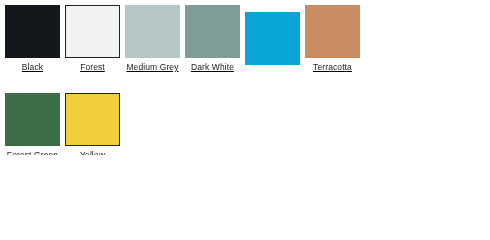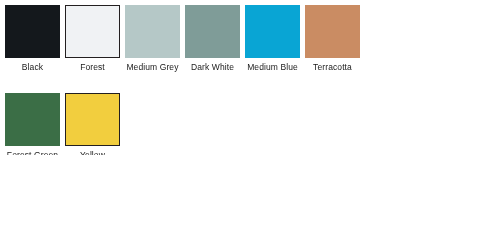--- a/index.html
+++ b/index.html
@@ -18,20 +18,21 @@
     position: relative;
     width: 490px;
     height: 155px;
     box-sizing: border-box;
     padding: 5px 0 0 5px;
   }
   .swatch-row {
     display: flex;
     flex-direction: row;
     align-items: center;
+    text-decoration: underline;
   }
   .swatch-row.row-2 {
     margin-top: 21px;
   }
   .swatch-cell {
     width: 55px;
     margin-right: 5px;
     display: flex;
     flex-direction: column;
     align-items: center;
@@ -72,21 +73,20 @@
       <div class="swatch-cell">
         <div class="swatch-chip" style="background-color: rgb(181, 200, 199);"></div>
         <div class="swatch-label">Medium Grey</div>
       </div>
       <div class="swatch-cell">
         <div class="swatch-chip" style="background-color: rgb(127, 156, 152);"></div>
         <div class="swatch-label">Dark White</div>
       </div>
       <div class="swatch-cell">
         <div class="swatch-chip" style="background-color: rgb(9, 165, 212);"></div>
-        <div class="swatch-label">Medium Blue</div>
       </div>
       <div class="swatch-cell">
         <div class="swatch-chip" style="background-color: rgb(202, 140, 99);"></div>
         <div class="swatch-label">Terracotta</div>
       </div>
     </div>
     <div class="swatch-row row-2">
       <div class="swatch-cell">
         <div class="swatch-chip" style="background-color: rgb(59, 110, 70);"></div>
         <div class="swatch-label">Forest Green</div>

